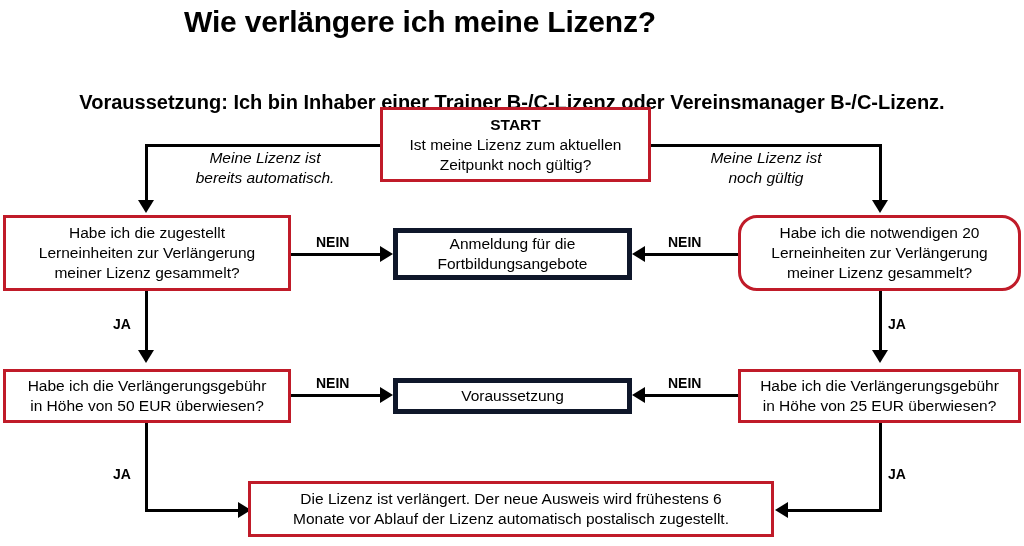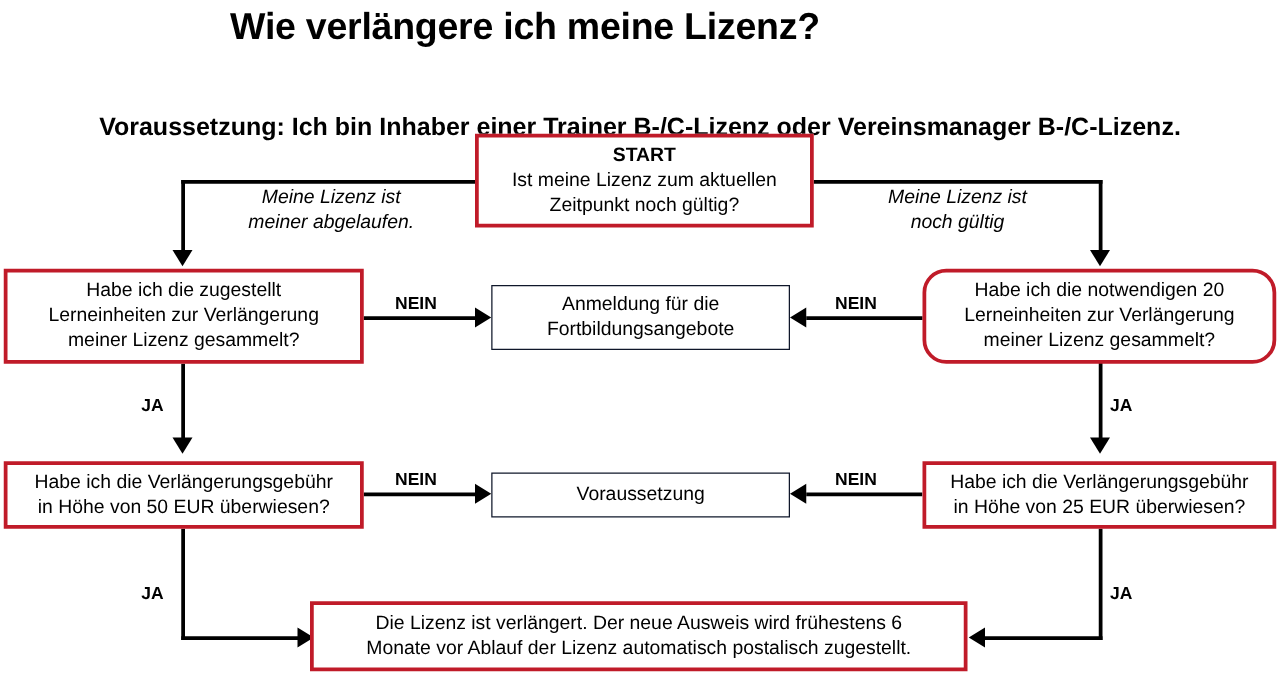--- a/index.html
+++ b/index.html
@@ -51,21 +51,21 @@
     display: flex;
     align-items: center;
     justify-content: center;
     text-align: center;
     font-size: 15.5px;
     line-height: 20px;
     padding: 2px 6px;
     z-index: 3;
   }
   .box.red   { border: 3px solid #C01B29; }
-  .box.black { border: 1px solid #0f172a; }
+  .box.black { border: 5px solid #0f172a; }
   .box .inner { width: 100%; }
   .box .start-label {
     display: block;
     font-weight: bold;
     font-size: 15.5px;
     line-height: 20px;
   }
 
   
   .hline, .vline {
@@ -129,21 +129,21 @@
   <div class="hline" style="left:145px; top:144px; width:235px;"></div>
   <div class="vline" style="left:145px; top:144px; height:58px;"></div>
   <div class="arrow-down" style="left:138px; top:200px;"></div>
 
   <div class="hline" style="left:650px; top:144px; width:232px;"></div>
   <div class="vline" style="left:879px; top:144px; height:58px;"></div>
   <div class="arrow-down" style="left:872px; top:200px;"></div>
 
   <div class="branch-label" style="left:150px; top:148px; width:230px;">
     <span>Meine Lizenz ist</span><br>
-    <span>meiner abgelaufen.</span>
+    <span>bereits automatisch.</span>
   </div>
 
   <div class="branch-label" style="left:652px; top:148px; width:228px;">
     <span>Meine Lizenz ist</span><br>
     <span>noch gültig</span>
   </div>
 
   <div class="hline" style="left:290px; top:253px; width:92px;"></div>
   <div class="arrow-right" style="left:380px; top:246px;"></div>
   <div class="edge-label" style="left:316px; top:234px;">NEIN</div>

